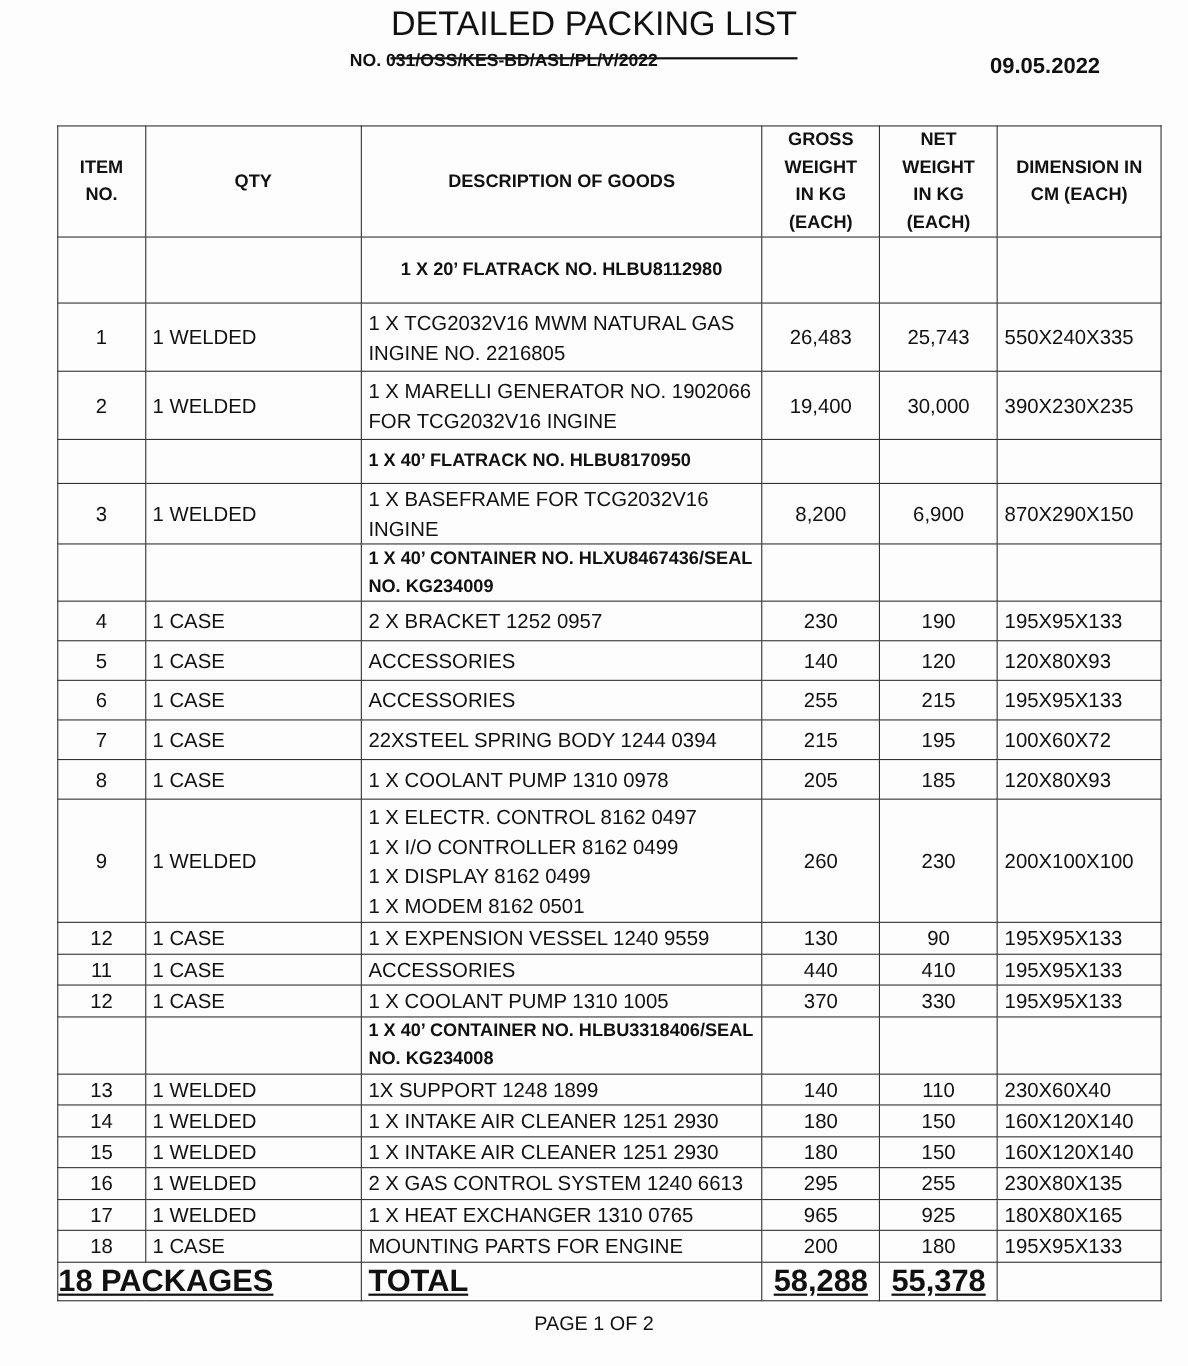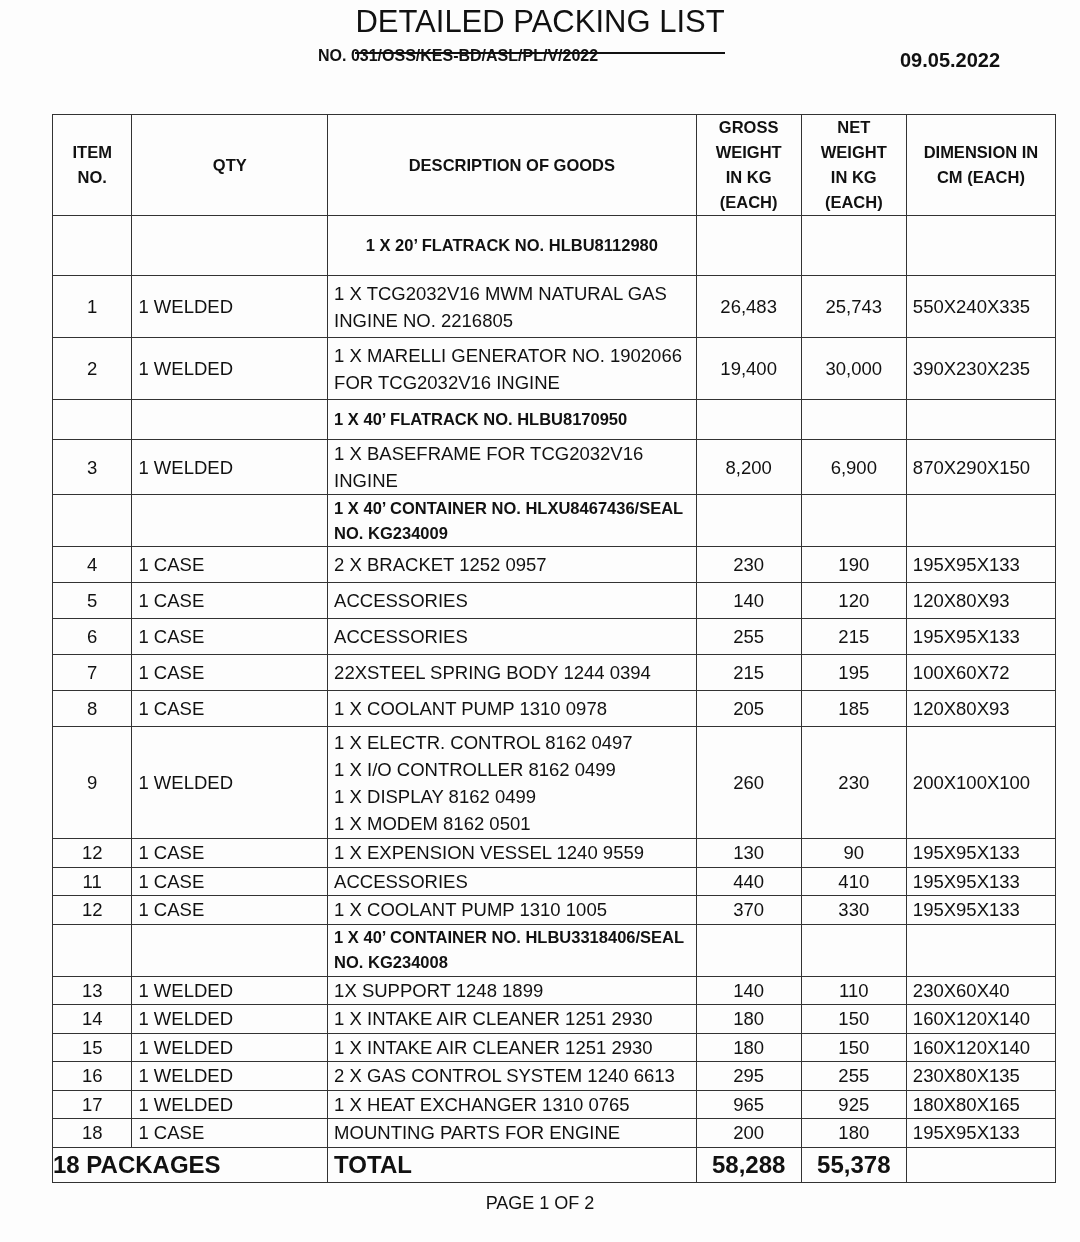--- a/index.html
+++ b/index.html
@@ -17,21 +17,21 @@
   .c-item { width:72px; text-align:center; }
   .c-qty { width:204px; text-align:left; }
   .c-desc { width:396px; text-align:left; }
   .c-gross { width:96px; text-align:center; }
   .c-net { width:96px; text-align:center;margin-top:25px; }
   .c-dim { width:140px; text-align:left; }
   .hdr-row { height:100px; }
   .sec td.c-desc { font-weight:bold; font-size:16.5px; line-height:25px; }
   .sec.center td.c-desc { text-align:center; }
   .row td { line-height:27px; }
-  .total td { font-weight:bold; font-size:24px; height:34px; }
+  .total td { font-weight:bold; font-size:28px; height:34px;text-decoration:underline; }
   .total .pk { text-align:left; padding-left:0px; }
   .footer { position:absolute; left:0; width:1080px; top:1193px; text-align:center; font-size:18px; }
   .multi div { line-height:27px; }
 </style>
 </head>
 <body>
 
 <div class="title"><span>DETAILED PACKING LIST</span></div>
 <div class="refno">NO. 031/OSS/KES-BD/ASL/PL/V/2022</div>
 <div class="date">09.05.2022</div>

